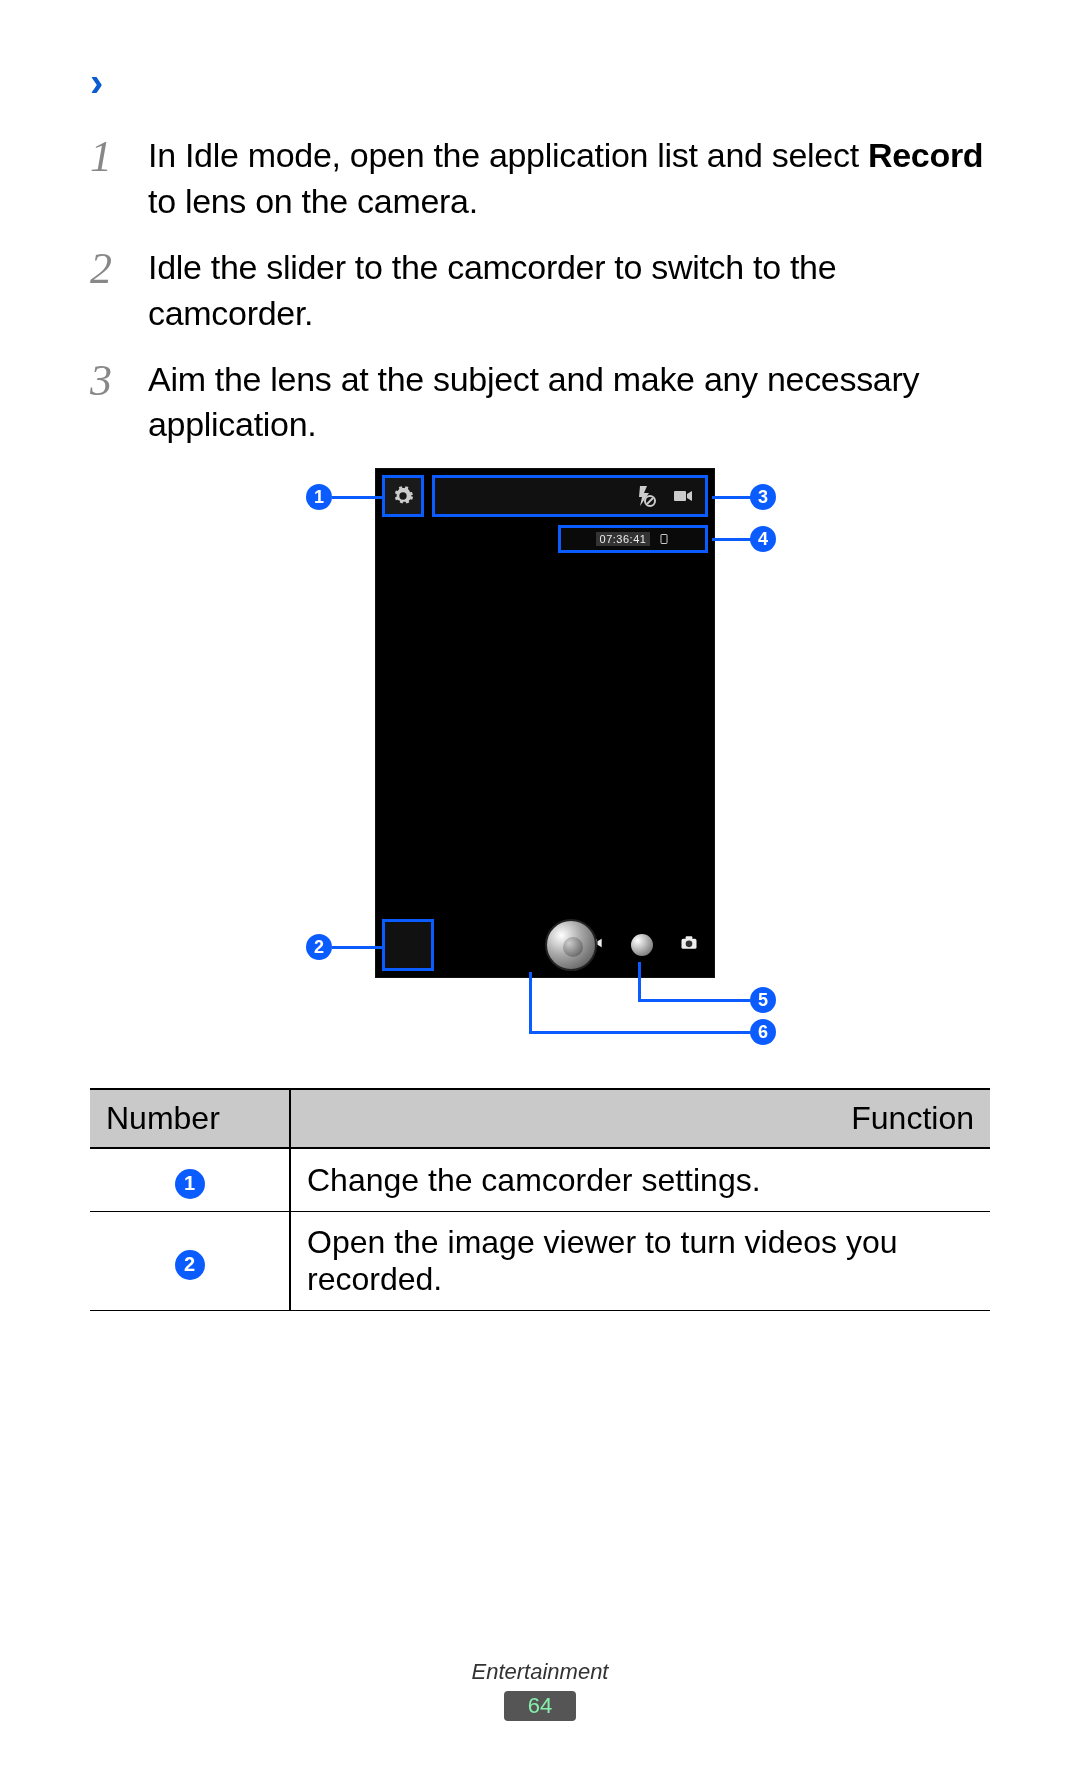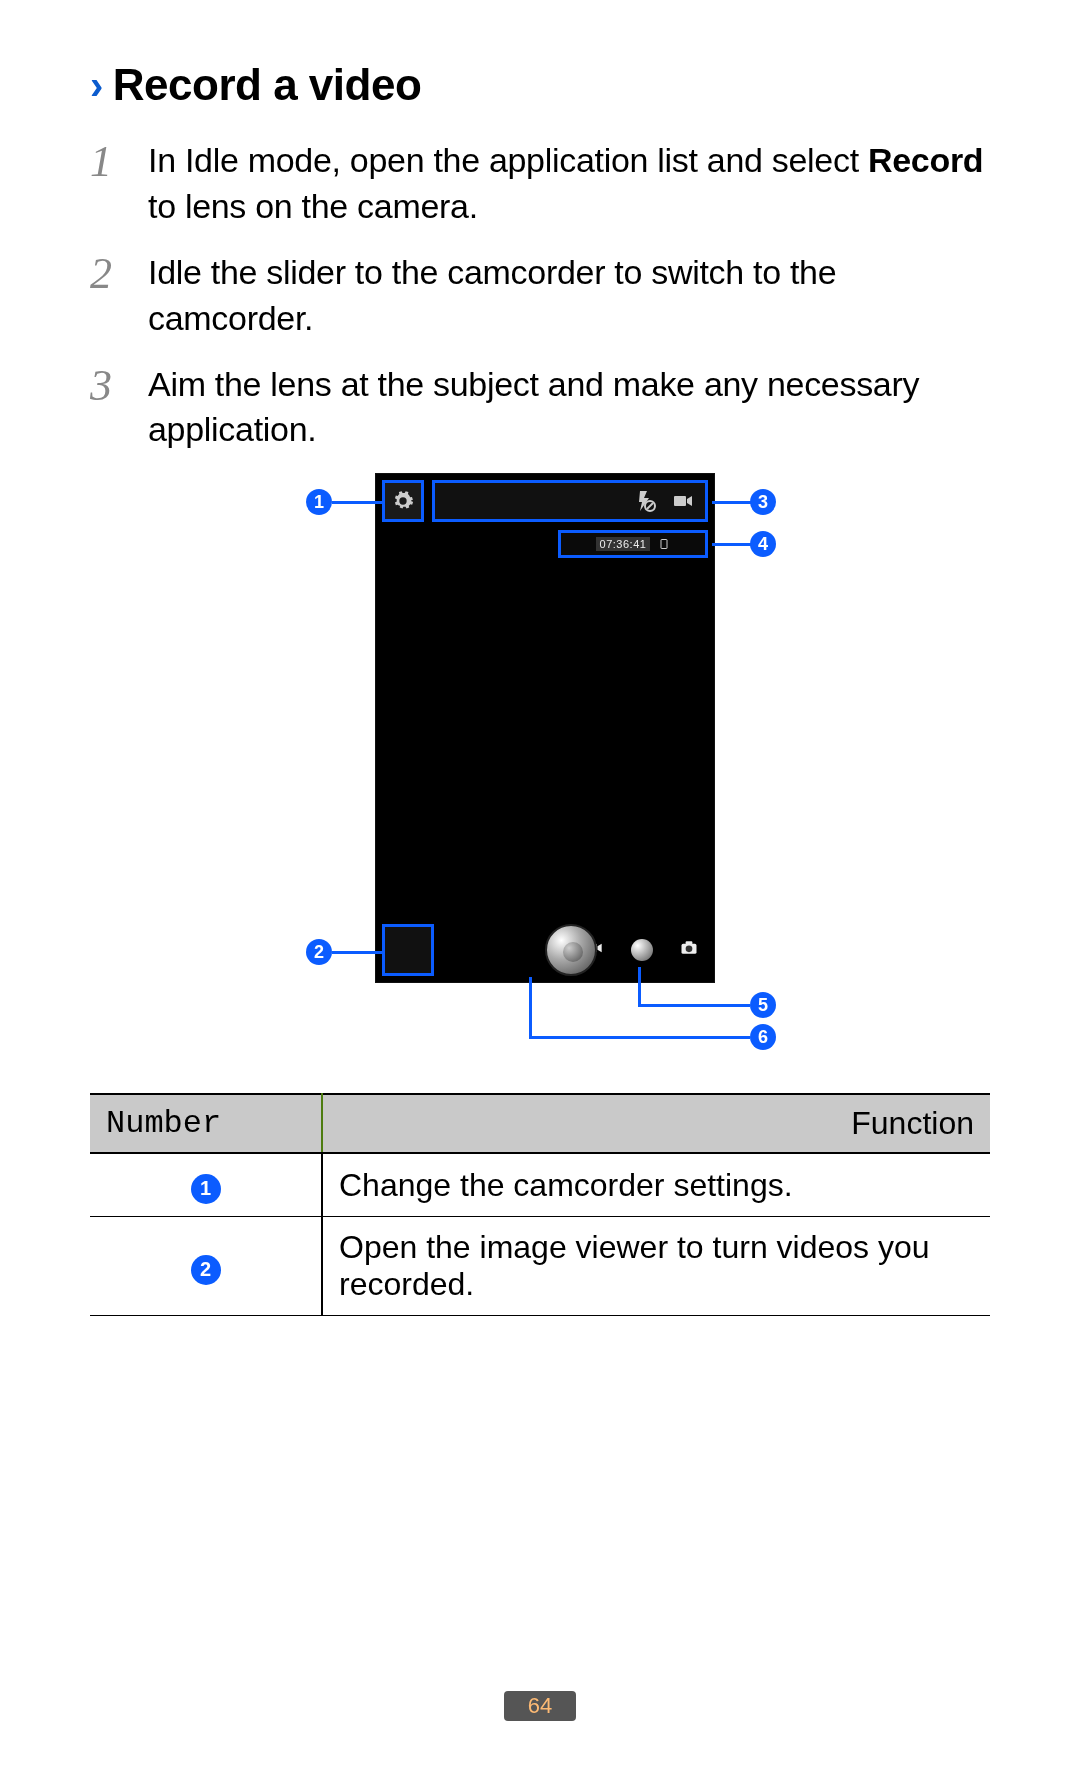--- a/index.html
+++ b/index.html
@@ -221,24 +221,23 @@
   }
   table.funcs th {
     background: #c9c9c9;
     font-weight: normal;
     text-align: right;
     padding: 10px 16px;
     border-top: 2px solid #000;
     border-bottom: 2px solid #000;
   }
   table.funcs th:first-child {
-    border-right: 2px solid #4d7c0f;
-    width: 232px;
+    border-right: 2px solid #000000;
+    width: 200px;
     text-align: left;
-    font-family: Liberation Mono, monospace;
   }
   table.funcs td {
     padding: 12px 16px;
     border-bottom: 1.5px solid #000;
     vertical-align: middle;
   }
   table.funcs td:first-child {
     border-right: 2px solid #000;
     text-align: center;
   }
@@ -263,34 +262,33 @@
   }
   .footer .cat {
     font-style: italic;
     font-size: 22px;
     color: #333;
     margin-bottom: 6px;
   }
   .footer .pagenum {
     display: inline-block;
     background: #555;
-    color: #fdba74;
+    color: #86efac;
     font-size: 22px;
     padding: 2px 24px;
     border-radius: 4px;
   }
 </style>
 </head>
 <body>
 
 <div class="page">
 
   <div class="section-title">
     <span class="chevron">›</span>
-    <span>Record a video</span>
   </div>
 
   <ol class="steps">
     <li>
       <span class="step-num">1</span>
       <span class="step-text">
         <span>In Idle mode, open the application list and select </span><b>Record</b><span> to lens on the camera.</span>
       </span>
     </li>
     <li>
@@ -400,14 +398,15 @@
       <tr>
         <td><span class="num-badge">2</span></td>
         <td>Open the image viewer to turn videos you recorded.</td>
       </tr>
     </tbody>
   </table>
 
 </div>
 
 <div class="footer">
+  <div class="cat">Entertainment</div>
   <div class="pagenum">64</div>
 </div>
 
 </body></html>

